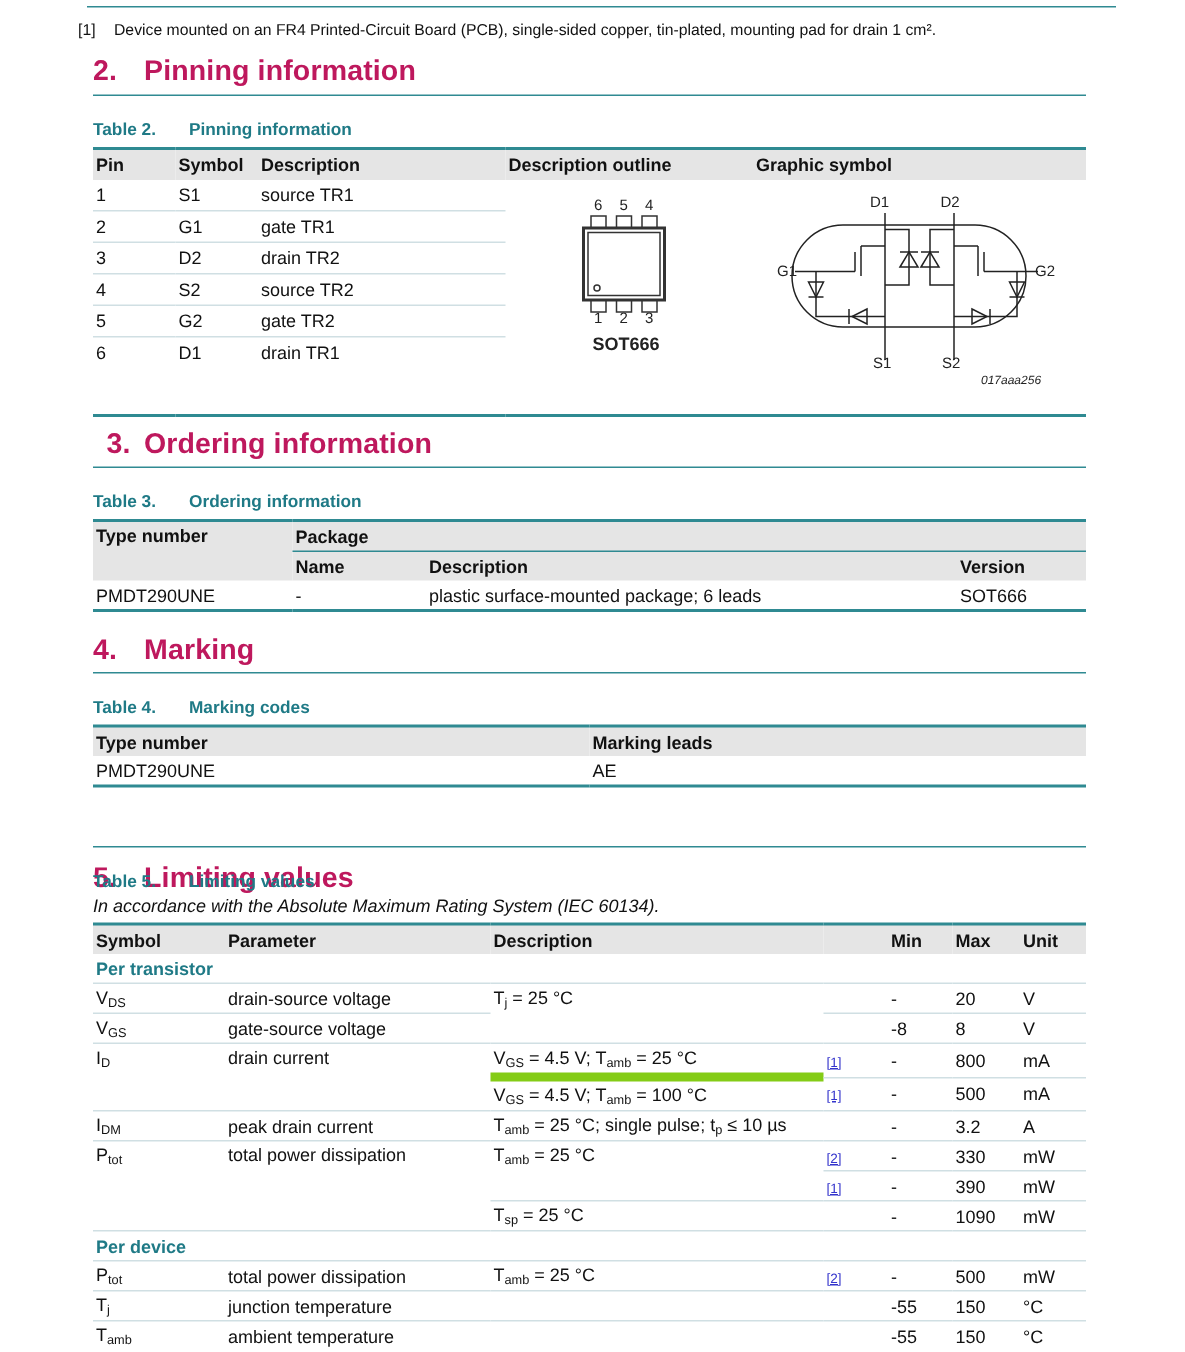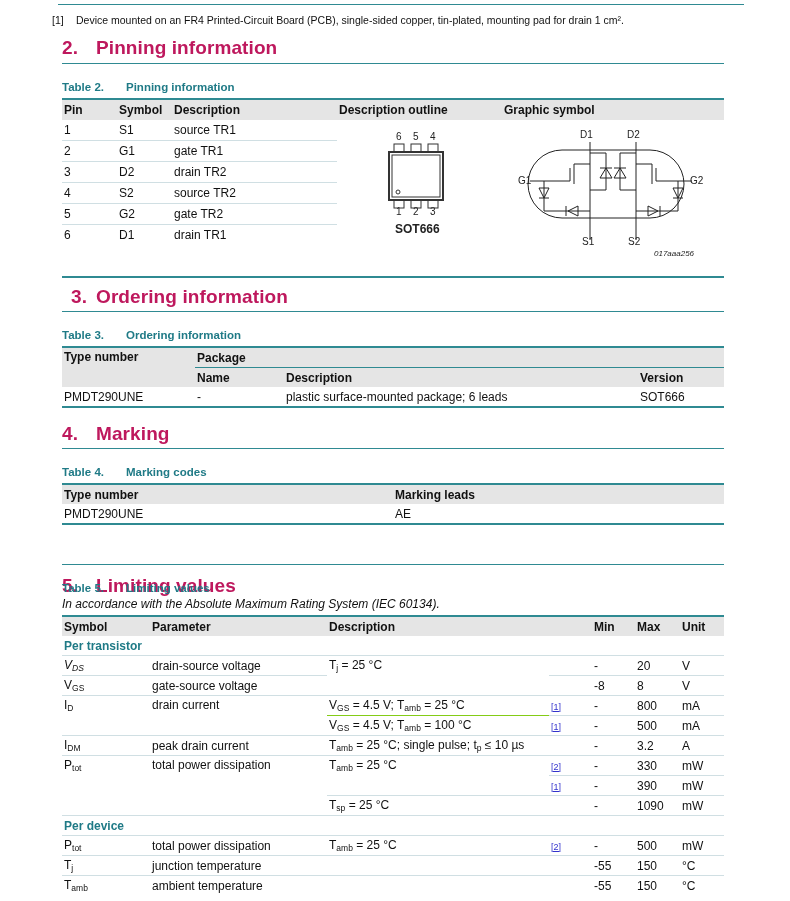--- a/index.html
+++ b/index.html
@@ -247,42 +247,42 @@
     <th></th>
     <th>Min</th>
     <th>Max</th>
     <th>Unit</th>
   </tr>
   <tr class="group row-line">
     <td colspan="7">Per transistor</td>
   </tr>
 
   <tr>
-    <td style="border-bottom:1px solid #d0dfe3;font-style:italic;"><span>V</span><sub>DS</sub></td>
+    <td style="border-bottom:1px solid #d0dfe3;"><span>V</span><sub>DS</sub></td>
     <td style="border-bottom:1px solid #d0dfe3;">drain-source voltage</td>
     <td rowspan="2" style="vertical-align:top; padding-top:2px; border-bottom:1px solid #d0dfe3;">T<sub>j</sub> = 25 °C</td>
     <td style="border-bottom:1px solid #d0dfe3;"></td>
     <td style="border-bottom:1px solid #d0dfe3;">-</td>
     <td style="border-bottom:1px solid #d0dfe3;">20</td>
     <td style="border-bottom:1px solid #d0dfe3;">V</td>
   </tr>
 
   <tr class="row-line">
     <td><span>V</span><sub>GS</sub></td>
     <td>gate-source voltage</td>
     <td></td>
     <td>-8</td>
     <td>8</td>
     <td>V</td>
   </tr>
 
   <tr>
     <td rowspan="2" style="vertical-align:top; padding-top:2px; border-bottom:1px solid #d0dfe3;"><span>I</span><sub>D</sub></td>
     <td rowspan="2" style="vertical-align:top; padding-top:2px; border-bottom:1px solid #d0dfe3;">drain current</td>
-    <td style="border-bottom:1px solid #84cc16;margin-left:20px;">V<sub>GS</sub> = 4.5 V; T<sub>amb</sub> = 25 °C</td>
+    <td style="border-bottom:6px solid #84cc16;margin-left:20px;">V<sub>GS</sub> = 4.5 V; T<sub>amb</sub> = 25 °C</td>
     <td style="border-bottom:1px solid #d0dfe3;"><span class="ref-link">[1]</span></td>
     <td style="border-bottom:1px solid #d0dfe3;">-</td>
     <td style="border-bottom:1px solid #d0dfe3;">800</td>
     <td style="border-bottom:1px solid #d0dfe3;">mA</td>
   </tr>
   <tr class="row-line">
     <td>V<sub>GS</sub> = 4.5 V; T<sub>amb</sub> = 100 °C</td>
     <td><span class="ref-link">[1]</span></td>
     <td>-</td>
     <td>500</td>

